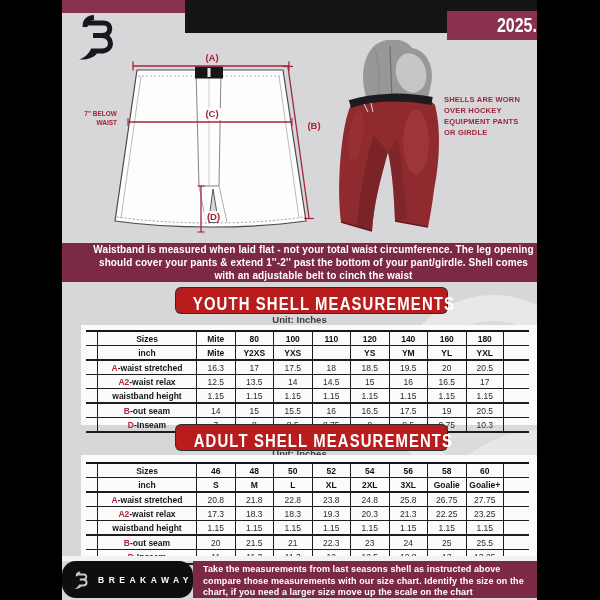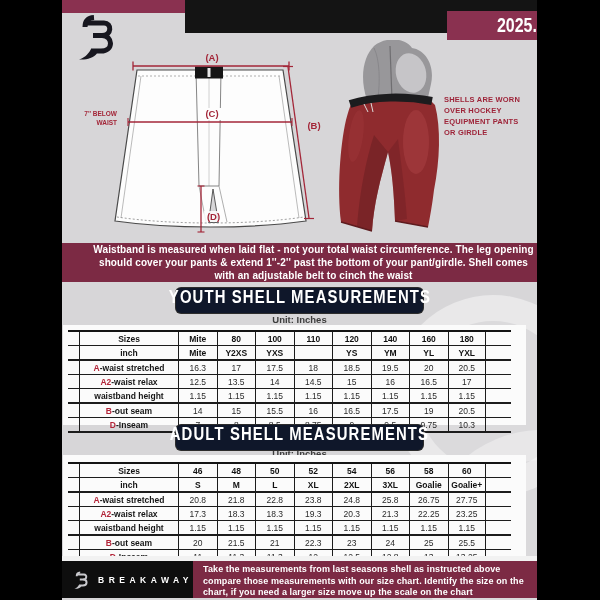--- a/index.html
+++ b/index.html
@@ -22,44 +22,44 @@
   .logo-top{position:absolute;left:16px;top:14px;}
   
   .diagram{position:absolute;left:18px;top:50px;}
   .shell-photo{position:absolute;left:272px;top:40px;}
   .shell-note{position:absolute;left:382px;top:66px;width:100px;color:#9e2439;font-size:7.5px;font-weight:700;line-height:11px;letter-spacing:.2px;margin-top:28px;}
   .shell-note span{display:block;}
   
   .band{position:absolute;left:0;top:243px;width:475px;height:39px;background:#7c2a44;display:flex;align-items:center;justify-content:center;}
   .band div{width:442px;text-align:center;color:#fff;font-size:10px;font-weight:600;line-height:13px;letter-spacing:.1px;margin-left:28px;}
   
-  .banner{position:absolute;left:114px;width:247px;height:25px;background:#0f172a;border-radius:5px;
-          display:flex;align-items:flex-start;justify-content:center;box-shadow:0 0 0 1px #2c2c2c;}
+  .banner{position:absolute;left:114px;width:247px;height:25px;background:#b91c1c;border-radius:5px;
+          display:flex;align-items:flex-end;justify-content:center;box-shadow:0 0 0 1px #2c2c2c;padding-left:24px;}
   .banner span{color:#fff;font-size:16px;font-weight:700;letter-spacing:1.2px;transform:scale(.93,1.12);white-space:nowrap;}
   .b-youth{top:288px;} .b-adult{top:425px;}
   .unit{position:absolute;left:0;width:475px;text-align:center;color:#3d3d3d;font-size:9.5px;font-weight:600;}
   .u-youth{top:314px;} .u-adult{top:448px;}
   
-  .panel{position:absolute;left:1px;width:463px;background:#fbfbfb;}
+  .panel{position:absolute;left:19px;width:463px;background:#fbfbfb;}
   .p-youth{top:325px;height:100px;} .p-adult{top:455px;height:101px;}
   .tbl{margin-left:5px;width:443px;border-top:2.4px solid #141414;}
   .p-youth .tbl{margin-top:5px;} .p-adult .tbl{margin-top:7px;}
   .trow{display:grid;grid-template-columns:11px 99px repeat(8,38.5px);height:13px;align-items:center;
         border-bottom:1px solid #1c1c1c;font-size:8.5px;color:#2a2a2a;}
   .trow.hb{border-bottom-width:2.2px;}
   .trow .lbl{height:100%;display:flex;align-items:center;justify-content:center;border-left:1px solid #1c1c1c;
              font-weight:700;color:#151515;white-space:nowrap;}
   .trow .pfx{color:#b22438;}
   .trow .val{height:100%;display:flex;align-items:center;justify-content:center;border-left:1px solid #1c1c1c;}
   .trow .val:last-child{border-right:1px solid #1c1c1c;}
   .trow.thead .val{font-weight:700;color:#111;}
   
   .foot-white{position:absolute;left:0;top:556px;width:475px;height:5px;background:#f2f2f2;}
   .foot-black{position:absolute;left:0;top:561px;width:131px;height:37px;background:#0e0e0e;
-              display:flex;align-items:center;justify-content:flex-start;padding-left:12px;box-sizing:border-box;}
+              display:flex;align-items:center;justify-content:flex-start;padding-left:12px;box-sizing:border-box;border-radius:14px;}
   .foot-black .brand{color:#fff;font-size:8.5px;font-weight:700;letter-spacing:4.5px;margin-left:7px;}
   .foot-maroon{position:absolute;left:131px;top:561px;width:344px;height:37px;background:#7c2a44;box-sizing:border-box;
                padding:3px 4px 0 10px;}
   .foot-maroon div{color:#fff;font-size:9px;font-weight:600;line-height:11.5px;letter-spacing:.1px;}
   svg text{font-family:"Liberation Sans", sans-serif;}
 </style>
 </head>
 <body>
 
 <div class="page">

